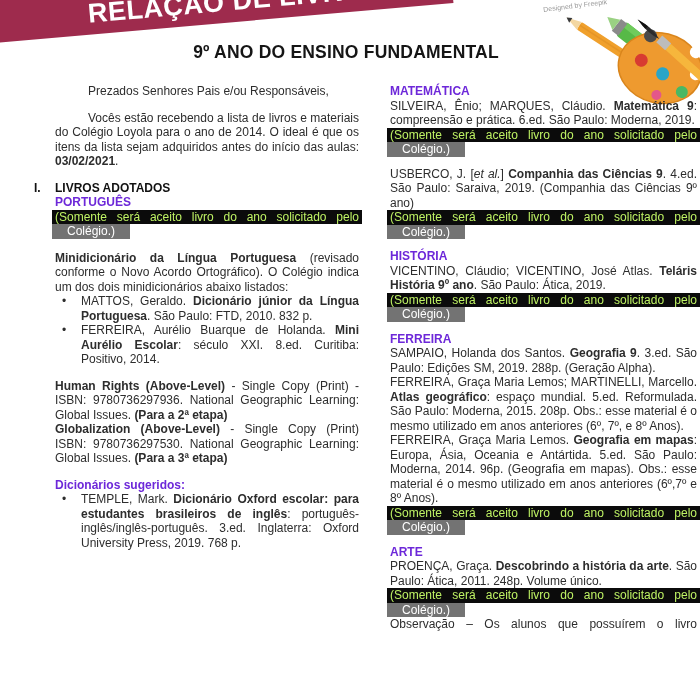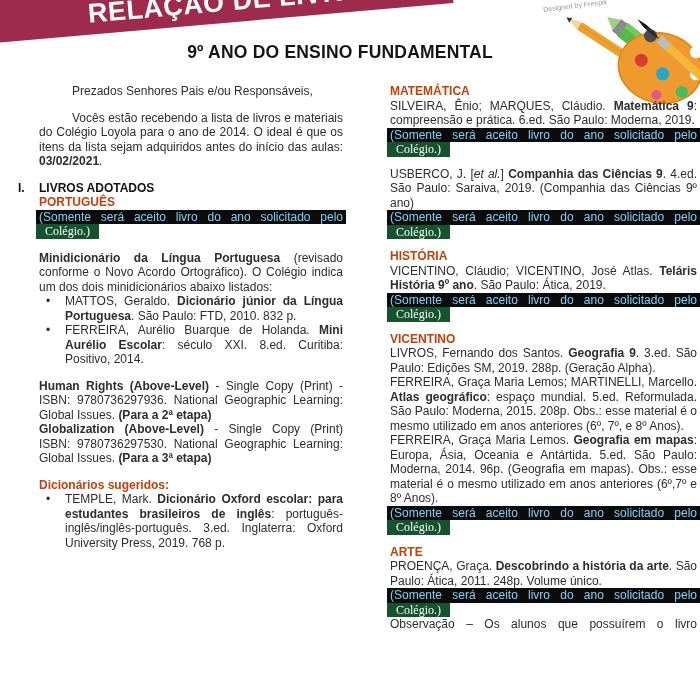--- a/index.html
+++ b/index.html
@@ -17,40 +17,40 @@
     padding:0 0 5px 115px;color:#fff;font-weight:bold;font-size:27px;
     letter-spacing:.5px;white-space:nowrap;
   }
   .credit{
     position:absolute;left:543px;top:2px;font-size:7px;color:#9a9a9a;
     transform:rotate(-7deg);white-space:nowrap;
   }
   .art{position:absolute;right:-6px;top:-6px;width:152px;height:120px;}
   
   .page-title{
-    position:absolute;top:42px;left:10px;width:660px;text-align:center;
+    position:absolute;top:42px;left:16px;width:660px;text-align:center;
     font-weight:bold;font-size:17.5px;color:#151515;letter-spacing:.2px;
   }
   
   .col{position:absolute;top:84px;font-size:12px;line-height:14.5px;text-align:justify;}
-  .col-left{left:39px;width:304px;}
+  .col-left{left:55px;width:304px;}
   .col-right{left:390px;width:307px;}
   .sp12{height:12px;}
   .sp10{height:10px;}
   p{margin:0;text-align:justify;}
   .indent1{text-indent:33px;}
-  .subject{font-weight:bold;color:#c2410c;text-align:left;}
+  .subject{font-weight:bold;color:#6d28d9;text-align:left;}
   .sec-head{position:relative;font-weight:bold;color:#111;text-align:left;}
   .roman{position:absolute;left:-21px;top:0;font-weight:bold;}
   .seg-b{font-weight:bold;}
   .seg-i{font-style:italic;margin-top:25px;}
   
   .bar{margin:0 -3px;}
-  .bar1{background:#0b0b0b;color:#7dd3fc;padding:0 3px;text-align:justify;text-align-last:justify;}
-  .bar2{display:inline-block;background:#14532d;color:#fff;padding:0 9px;font-family:Liberation Serif, serif;}
+  .bar1{background:#0b0b0b;color:#bef264;padding:0 3px;text-align:justify;text-align-last:justify;}
+  .bar2{display:inline-block;background:#737373;color:#fff;padding:0 15px;}
   
   .bullet{display:flex;}
   .bullet-dot{flex:none;width:26px;padding-left:7px;box-sizing:border-box;text-align:left;}
   .bullet-text{flex:1;text-align:justify;}
   .jline{text-align:justify;text-align-last:justify;}
 </style>
 </head>
 <body>
 
 <div class="page">
@@ -162,22 +162,22 @@
     <div class="sp10"></div>
 
     <div class="subject">HISTÓRIA</div>
     <p><span>VICENTINO, Cláudio; VICENTINO, José Atlas. </span><span class="seg-b">Teláris História 9º ano</span><span>. São Paulo: Ática, 2019.</span></p>
     <div class="bar">
       <div class="bar1">(Somente será aceito livro do ano solicitado pelo</div>
       <span class="bar2">Colégio.)</span>
     </div>
     <div class="sp10"></div>
 
-    <div class="subject">VICENTINO</div>
-    <p><span>LIVROS, Fernando dos Santos. </span><span class="seg-b">Geografia 9</span><span>. 3.ed. São Paulo: Edições SM, 2019. 288p. (Geração Alpha).</span></p>
+    <div class="subject">FERREIRA</div>
+    <p><span>SAMPAIO, Holanda dos Santos. </span><span class="seg-b">Geografia 9</span><span>. 3.ed. São Paulo: Edições SM, 2019. 288p. (Geração Alpha).</span></p>
     <p><span>FERREIRA, Graça Maria Lemos; MARTINELLI, Marcello. </span><span class="seg-b">Atlas geográfico</span><span>: espaço mundial. 5.ed. Reformulada. São Paulo: Moderna, 2015. 208p. Obs.: esse material é o mesmo utilizado em anos anteriores (6º, 7º, e 8º Anos).</span></p>
     <p><span>FERREIRA, Graça Maria Lemos. </span><span class="seg-b">Geografia em mapas</span><span>: Europa, Ásia, Oceania e Antártida. 5.ed. São Paulo: Moderna, 2014. 96p. (Geografia em mapas). Obs.: esse material é o mesmo utilizado em anos anteriores (6º,7º e 8º Anos).</span></p>
     <div class="bar">
       <div class="bar1">(Somente será aceito livro do ano solicitado pelo</div>
       <span class="bar2">Colégio.)</span>
     </div>
     <div class="sp10"></div>
 
     <div class="subject">ARTE</div>
     <p><span>PROENÇA, Graça. </span><span class="seg-b">Descobrindo a história da arte</span><span>. São Paulo: Ática, 2011. 248p. Volume único.</span></p>

